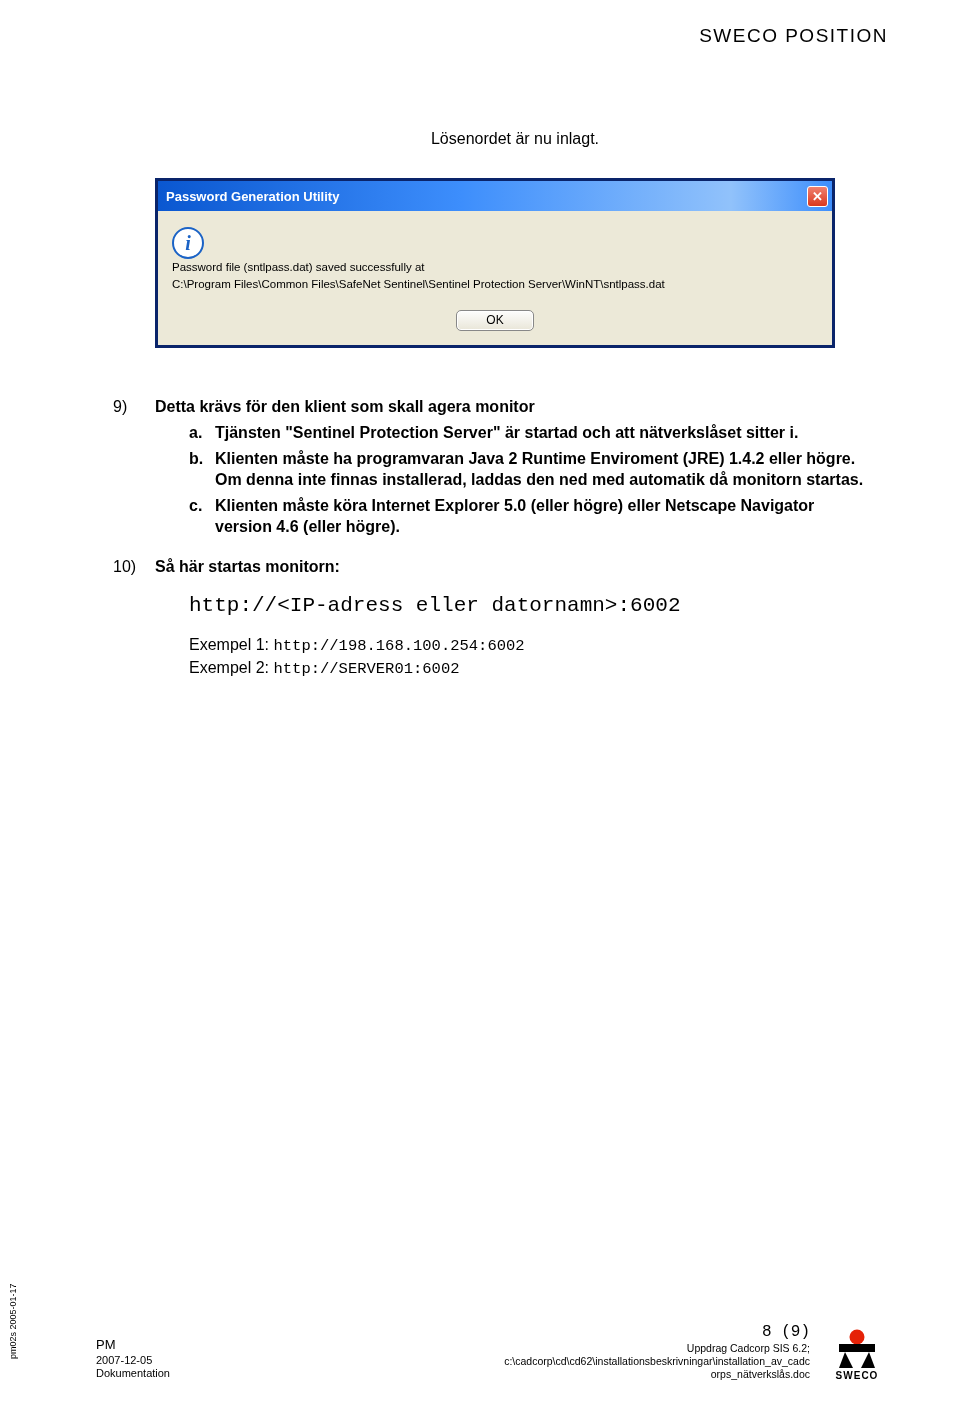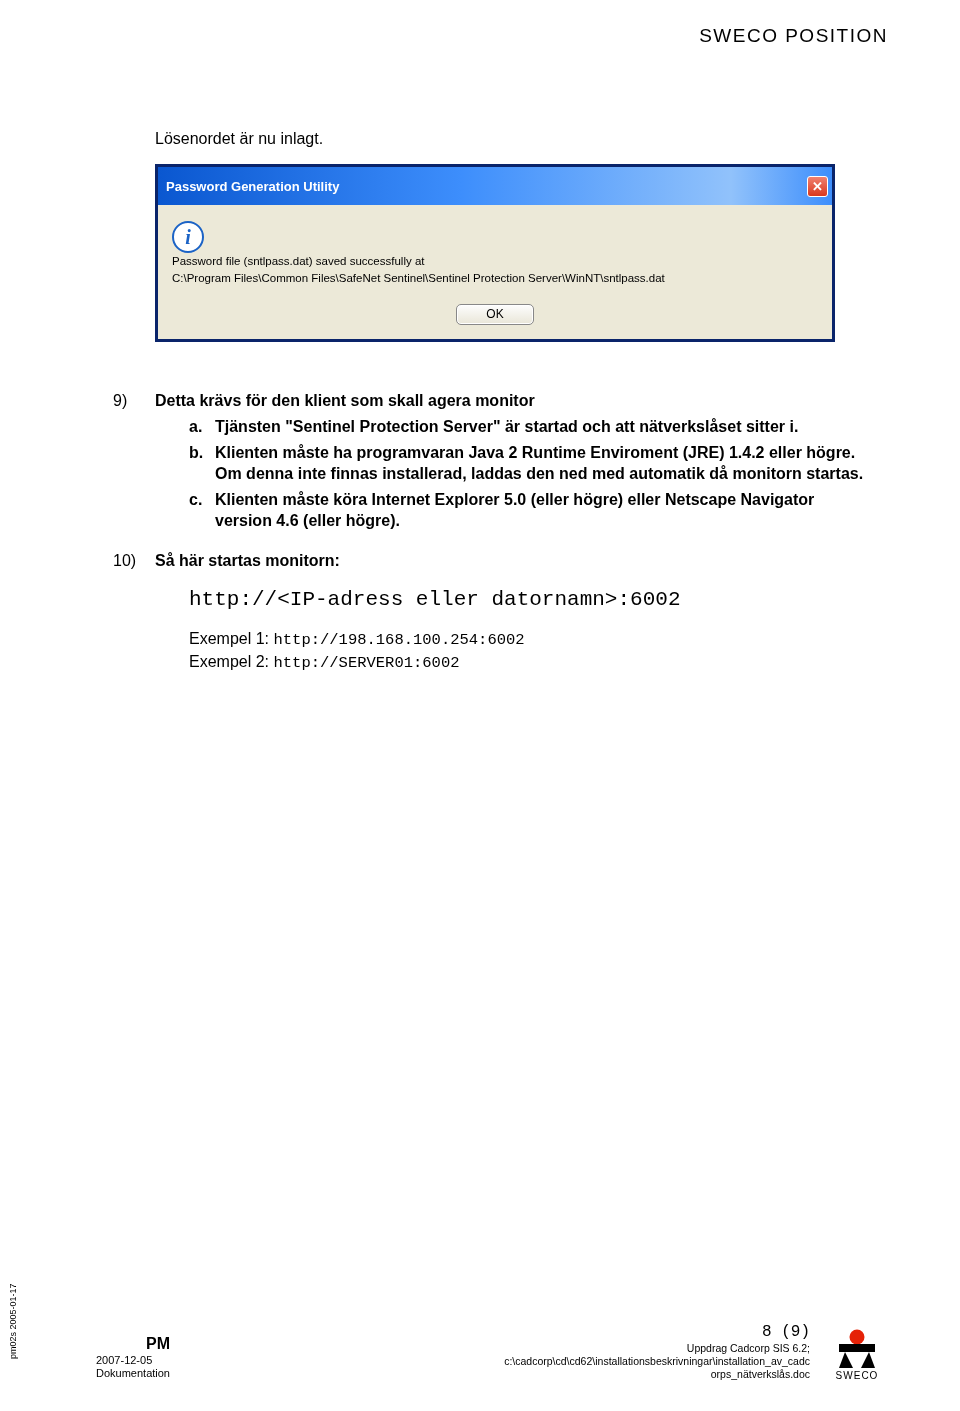--- a/index.html
+++ b/index.html
@@ -24,33 +24,34 @@
     color: #000;
   }
   .content {
     position: absolute;
     top: 130px;
     left: 155px;
     width: 720px;
   }
   .para1 {
     font-size: 16px;
-    margin-bottom: 16px;
+    margin-bottom: 30px;
+    text-align: center;
   }
   
   .dialog {
     width: 680px;
     border: 3px solid #0a246a;
     background: #ece9d8;
     font-family: Tahoma, Arial, sans-serif;
     margin-bottom: 48px;
   }
   .titlebar {
     background: linear-gradient(to right, #0a57d0 0%, #3d8efc 45%, #91c2fb 85%, #3d8efc 100%);
-    height: 38px;
+    height: 30px;
     display: flex;
     align-items: center;
     justify-content: space-between;
     padding: 0 4px 0 8px;
   }
   .titlebar-title {
     color: #fff;
     font-weight: bold;
     font-size: 13px;
   }
@@ -159,36 +160,36 @@
     bottom: 30px;
     left: 96px;
     right: 72px;
     display: flex;
     justify-content: space-between;
     align-items: flex-end;
     font-size: 11px;
     line-height: 1.25;
   }
   .footer-left { }
-  .footer-left .pm { font-weight: bold; font-size: 16px; text-align: right; }
+  .footer-left .pm { font-weight: normal; font-size: 13px; }
   .footer-right {
     text-align: right;
     padding-right: 78px;
     font-size: 10.5px;
   }
   .footer-right .pg { font-size: 16px; font-family: Liberation Mono, monospace; }
   .sweco-logo {
     position: absolute;
     right: 72px;
     bottom: 30px;
     width: 62px;
     text-align: center;
   }
   .sweco-logo svg { display: block; margin: 0 auto 2px; }
-  .sweco-logo .txt { font-size: 10px; font-weight: normal; letter-spacing: 1px; }
+  .sweco-logo .txt { font-size: 10px; font-weight: bold; letter-spacing: 1px; }
 </style>
 </head>
 <body>
 
 <div class="header-brand">SWECO POSITION</div>
 
 <div class="content">
   <div class="para1">Lösenordet är nu inlagt.</div>
 
   <div class="dialog">

